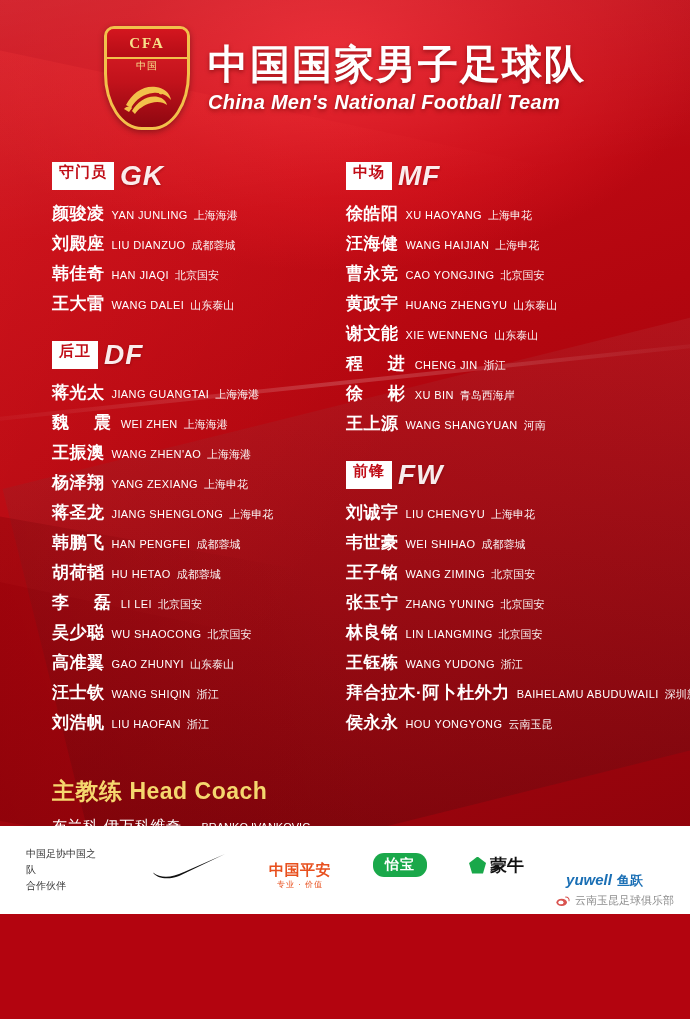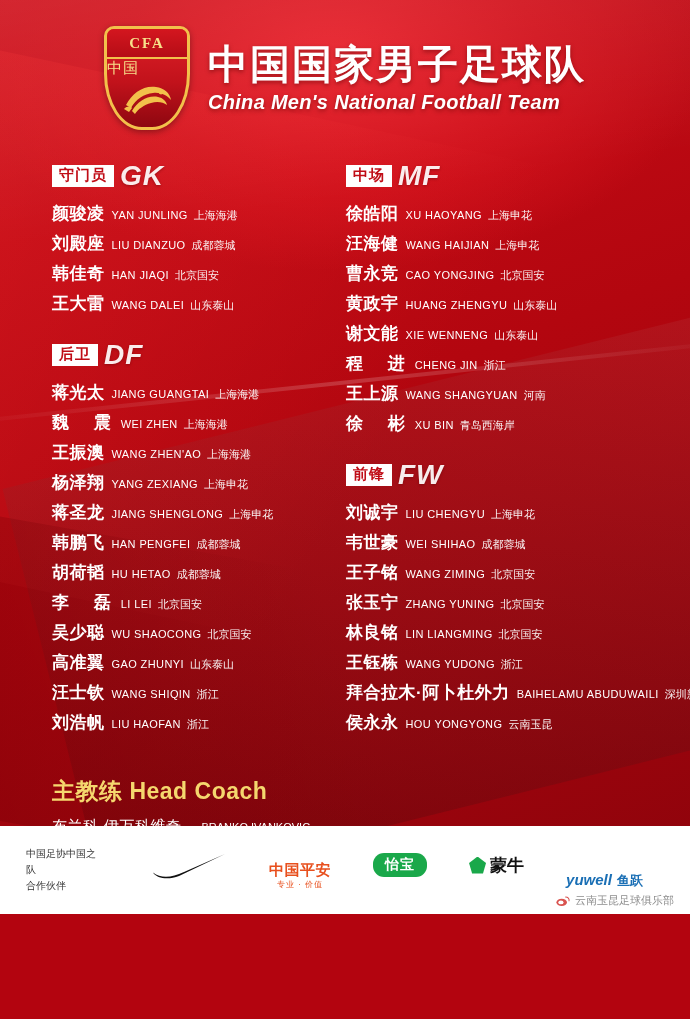--- a/index.html
+++ b/index.html
@@ -78,21 +78,21 @@
     border-bottom: 2px solid #f2c14b;
     display: flex; align-items: center; justify-content: center;
   }
   .crest-cfa {
     font-family: "Liberation Serif", serif;
     font-weight: bold; font-size: 15px; letter-spacing: 2px;
     color: #f7e08a; line-height: 1;
   }
   .crest-cn {
     position: absolute; top: 30px; left: 0; right: 0;
-    text-align: left; font-size: 15px; color: #f7e08a; letter-spacing: 1px;
+    text-align: center; font-size: 10px; color: #f7e08a; letter-spacing: 1px;
   }
   .crest-dragon {
     position: absolute; left: 50%; top: 46px; transform: translateX(-50%);
     width: 58px; height: 44px;
   }
 
   .title-wrap { line-height: 1; }
   .title-cn {
     font-family: "Liberation Sans", sans-serif;
     font-weight: bold;
@@ -128,21 +128,21 @@
     align-items: center;
     gap: 6px;
     margin-bottom: 12px;
   }
   .badge-cn {
     display: inline-block;
     background: #ffffff;
     color: #c00d17;
     font-weight: bold;
     font-size: 15px;
-    padding: 2px 7px 3px 7px;
+    padding: 2px 7px 9px 7px;
     letter-spacing: 1px;
     line-height: 1.1;
   }
   .badge-en {
     font-family: "Liberation Sans", sans-serif;
     font-weight: bold;
     font-style: italic;
     font-size: 28px;
     color: #ffffff;
     letter-spacing: 1px;
@@ -426,28 +426,28 @@
             <span class="p-cn">谢文能</span>
             <span class="p-en">XIE WENNENG</span>
             <span class="p-club">山东泰山</span>
           </div>
           <div class="player">
             <span class="p-cn sp">程 进</span>
             <span class="p-en">CHENG JIN</span>
             <span class="p-club">浙江</span>
           </div>
           <div class="player">
+            <span class="p-cn sp">徐 彬</span>
+            <span class="p-en">XU BIN</span>
+            <span class="p-club">青岛西海岸</span>
+          </div>
+          <div class="player">
             <span class="p-cn">王上源</span>
             <span class="p-en">WANG SHANGYUAN</span>
             <span class="p-club">河南</span>
-          </div>
-          <div class="player">
-            <span class="p-cn sp">徐 彬</span>
-            <span class="p-en">XU BIN</span>
-            <span class="p-club">青岛西海岸</span>
           </div>
         </div>
         <div class="section">
           <div class="section-head">
             <span class="badge-cn">前锋</span>
             <span class="badge-en">FW</span>
           </div>
           <div class="player">
             <span class="p-cn">刘诚宇</span>
             <span class="p-en">LIU CHENGYU</span>

